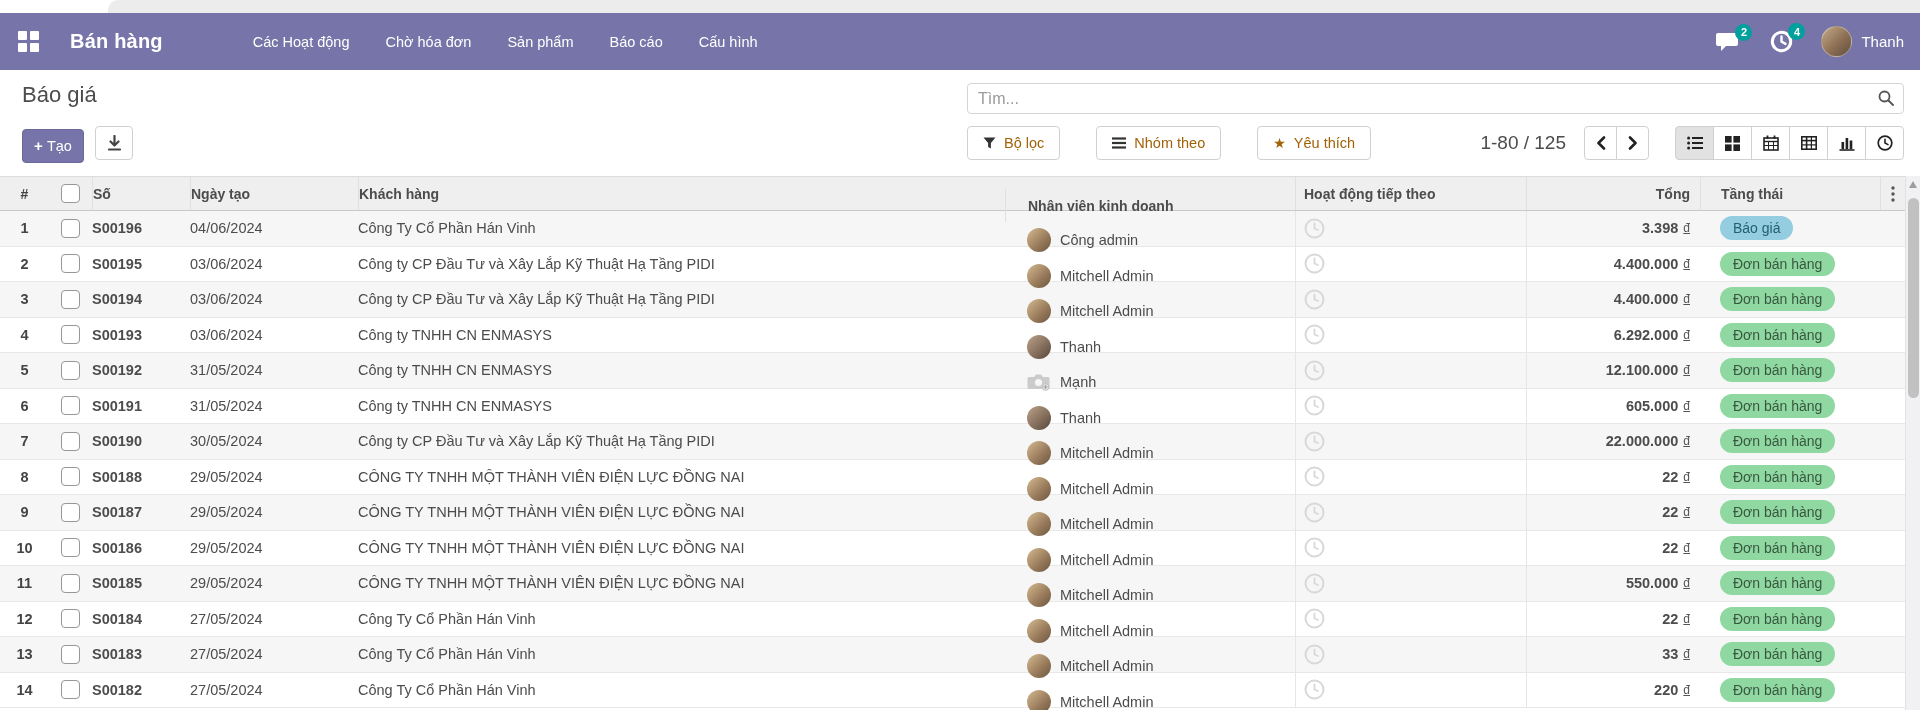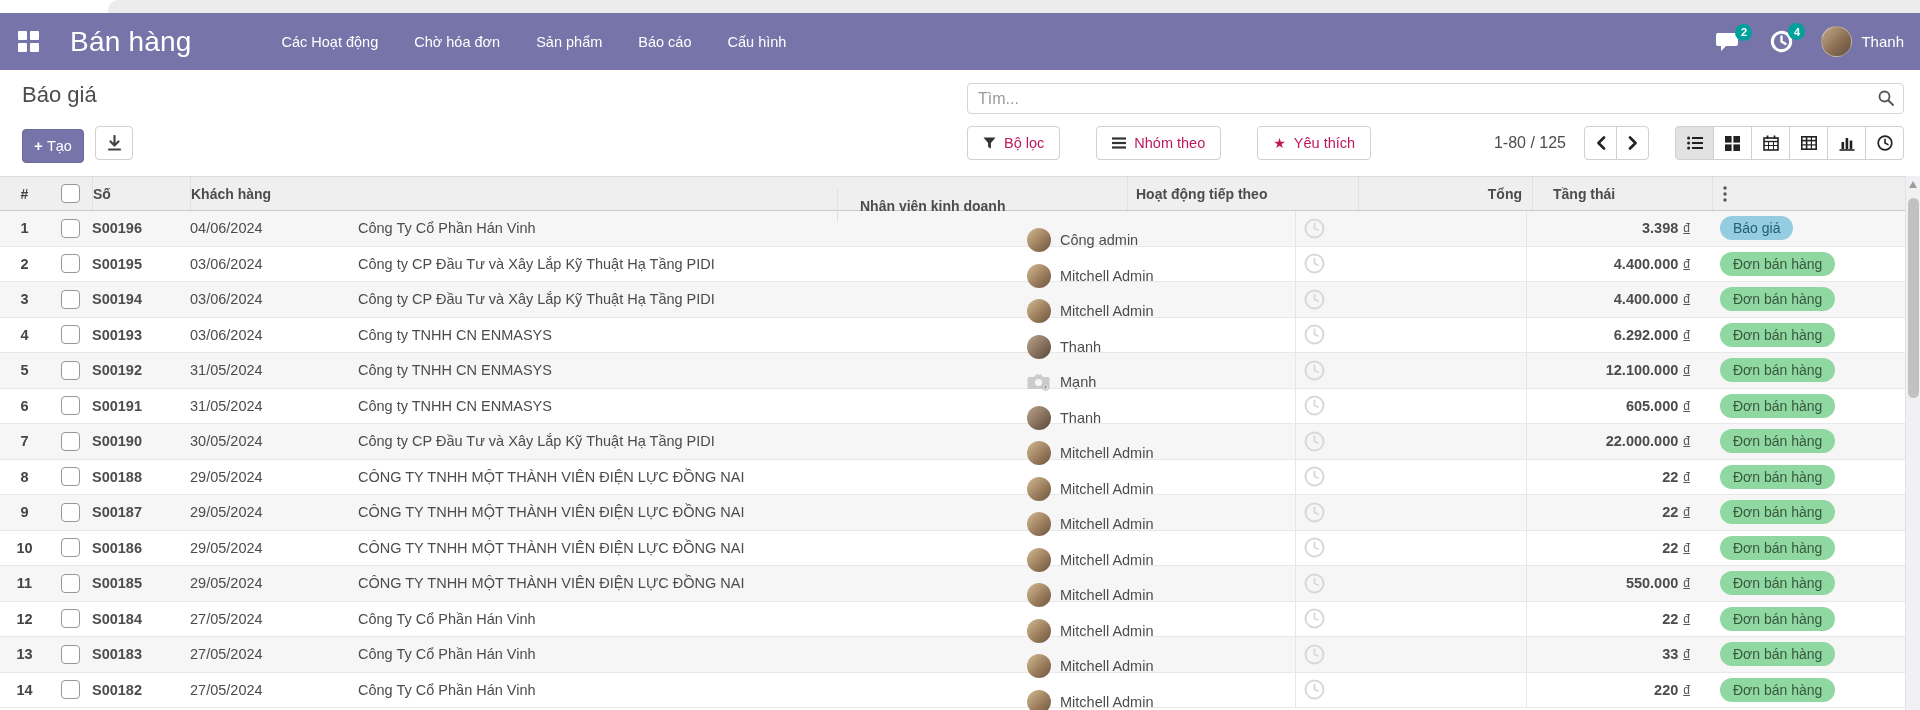--- a/index.html
+++ b/index.html
@@ -11,21 +11,21 @@
   .top-strip .artifact { position:absolute; left:108px; right:0; top:0; height:13px;
     background:#ececec; border-top-left-radius:10px; }
 
   
   .navbar { height:57px; background:var(--navbar-bg,#7674a8); display:flex; align-items:center;
     color:#fff; position:relative; }
   .apps-toggle { width:40px; height:40px; margin-left:8px; display:flex; align-items:center;
     justify-content:center; cursor:pointer; }
   .apps-grid { display:grid; grid-template-columns:9px 9px; grid-template-rows:9px 9px; gap:3px; }
   .apps-grid span { background:#fff; border-radius:1px; }
-  .nav-title { font-size:28px; font-weight:400; margin-left:22px; letter-spacing:.2px; }
+  .nav-title { font-size:20px; font-weight:700; margin-left:22px; letter-spacing:.2px; }
   .nav-menu { display:flex; margin-left:88px; gap:32px; font-size:14.5px; }
   .nav-menu .item { padding:6px 2px; cursor:pointer; white-space:nowrap; }
   .systray { position:absolute; right:16px; top:0; height:57px; display:flex; align-items:center; }
   .tray-icon { position:relative; margin-left:30px; cursor:pointer; display:flex; }
   .tray-badge { position:absolute; top:-7px; right:-12px; min-width:17px; height:17px;
     background:var(--systray-badge,#00a09d); color:#fff; border-radius:9px; font-size:11px;
     display:flex; align-items:center; justify-content:center; padding:0 4px; font-weight:bold; }
   .user-block { display:flex; align-items:center; margin-left:28px; cursor:pointer; }
   .nav-avatar { width:31px; height:31px; border-radius:50%;
     background:linear-gradient(135deg,#b9a07e 10%,#8d7055 55%,#5f4d3e); border:1px solid rgba(255,255,255,.35); }
@@ -36,31 +36,31 @@
   .cp-row1 { position:relative; height:44px; }
   .page-title { position:absolute; left:22px; top:12px; font-size:22px; color:#4c4c4c; }
   .search-wrap { position:absolute; left:967px; top:13px; width:937px; height:31px; }
   .search-input { width:100%; height:100%; border:1px solid #d5d5d5; border-radius:4px;
     padding:0 34px 0 10px; font-size:16px; color:#4c4c4c; font-family:inherit; outline:none; }
   .search-input::placeholder { color:#9a9a9a; }
   .search-icon { position:absolute; right:10px; top:7px; }
 
   .cp-row2 { position:relative; height:34px; margin-top:12px; }
   .btn { display:inline-flex; align-items:center; justify-content:center; border:1px solid #d0d0d0;
-    background:#fff; border-radius:4px; height:34px; font-size:14.5px; color:#be185d;
+    background:#fff; border-radius:4px; height:34px; font-size:14.5px; color:#a16207;
     cursor:pointer; font-family:inherit; }
   .btn-create { background:var(--create-bg,#7674a8); border-color:#6a6899; color:#fff;
     width:62px; margin-left:22px; font-weight:400; }
   .btn-create .plus { font-size:15px; margin-right:4px; font-weight:bold; }
   .btn-export { width:38px; margin-left:7px; }
   .filter-group { position:absolute; left:967px; top:0; display:flex; gap:36px; }
   .filter-group .btn { padding:0 15px; gap:8px; }
   .star-glyph { font-size:14px; line-height:1; }
   .right-cluster { position:absolute; right:16px; top:0; display:flex; align-items:center; }
-  .pager-text { font-size:16px; color:#4c4c4c; margin-right:18px; }
+  .pager-text { font-size:19px; color:#4c4c4c; margin-right:18px; }
   .pager-nav { display:flex; margin-right:26px; }
   .pager-nav .btn { width:33px; border-radius:0; }
   .pager-nav .btn:first-child { border-radius:4px 0 0 4px; }
   .pager-nav .btn:last-child { border-radius:0 4px 4px 0; margin-left:-1px; }
   .view-switcher { display:flex; }
   .view-switcher .btn { width:39px; border-radius:0; margin-left:-1px; }
   .view-switcher .btn:first-child { border-radius:4px 0 0 4px; margin-left:0; }
   .view-switcher .btn:last-child { border-radius:0 4px 4px 0; }
   .view-switcher .btn.active { background:#e2e2e2; }
 
@@ -268,20 +268,21 @@
   </div>
 </div>
 
 <div class="listview">
   <div class="thead">
     <div class="c c-idx">#</div>
     <div class="c c-chk">
       <span class="checkbox"></span>
     </div>
     <div class="c c-num">Số</div>
+    <div class="c c-date">Ngày tạo</div>
     <div class="c c-cust">Khách hàng</div>
     <div class="c c-sales">Nhân viên kinh doanh</div>
     <div class="c c-act">Hoạt động tiếp theo</div>
     <div class="c c-total">Tổng</div>
     <div class="c c-status">Tầng thái</div>
     <div class="c c-gear">
       <svg width="4" height="16" viewBox="0 0 4 16">
         <circle cx="2" cy="2" r="1.7" fill="#555"></circle>
           <circle cx="2" cy="8" r="1.7" fill="#555"></circle>
           <circle cx="2" cy="14" r="1.7" fill="#555"></circle>

